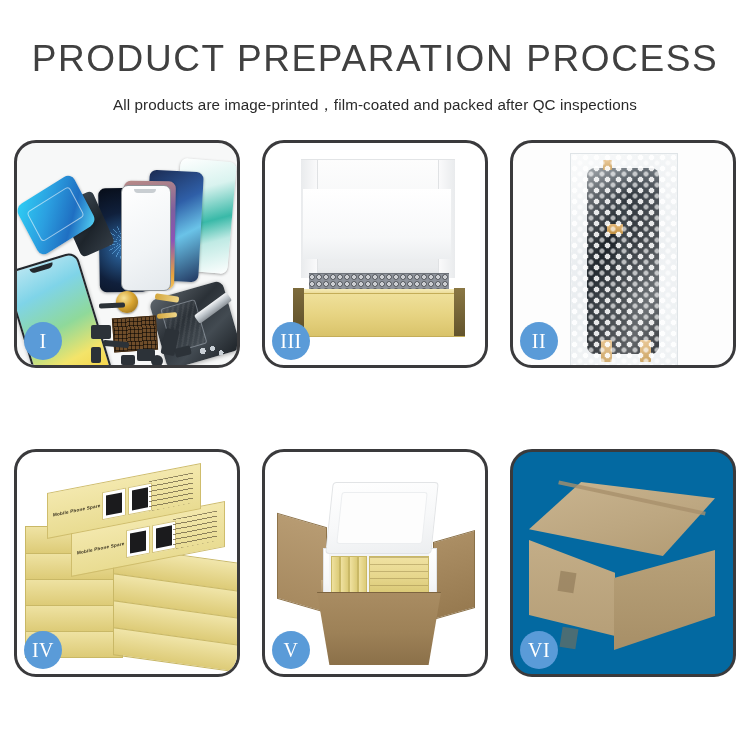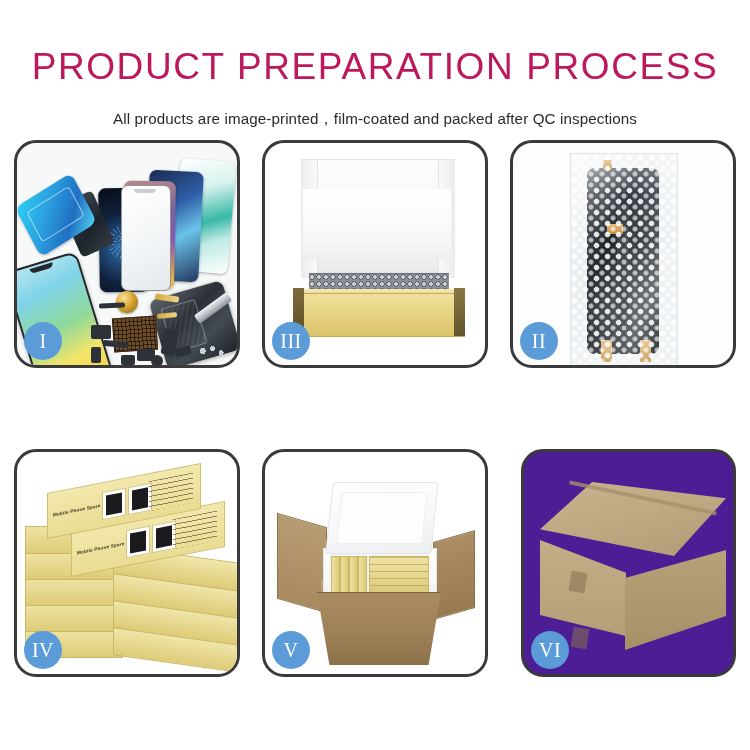--- a/index.html
+++ b/index.html
@@ -16,31 +16,31 @@
   }
 
   
   #header {
     position: absolute;
     left: 0; top: 0;
     width: 750px;
     text-align: center;
   }
   #page-title {
-    margin: 8px;
+    margin: 0;
     padding-top: 40px;
     font-size: 37px;
     font-weight: 400;
     letter-spacing: 1.6px;
-    color: #be185d;
+    color: #404040;
     line-height: 1.05;
     white-space: nowrap;
   }
   #page-subtitle {
-    margin: 11px;
+    margin: 5px;
     padding-top: 11px;
     font-size: 15.2px;
     font-weight: 400;
     color: #2a2a2a;
     letter-spacing: 0.1px;
     white-space: nowrap;
   }
 
   
   #steps-grid {
@@ -525,21 +525,21 @@
     border: 1px solid #c9b866;
   }
   .c5-inner .slab::after {
     content: "";
     position: absolute;
     inset: 0;
     background: repeating-linear-gradient(180deg, rgba(150,130,70,.45) 0 1px, transparent 1px 7px);
   }
 
   
-  .p6 { background: #4c1d95; margin-left: 11px; }
+  .p6 { background: #0369a1; }
   .c6-top {
     position: absolute;
     left: 16px; top: 30px;
     width: 186px; height: 74px;
     background: linear-gradient(165deg,#c9b48f 0%,#bda781 55%,#b29b73 100%);
     clip-path: polygon(28% 0, 100% 22%, 72% 100%, 0 64%);
   }
   .c6-seam {
     position: absolute;
     left: 44px; top: 44px;

